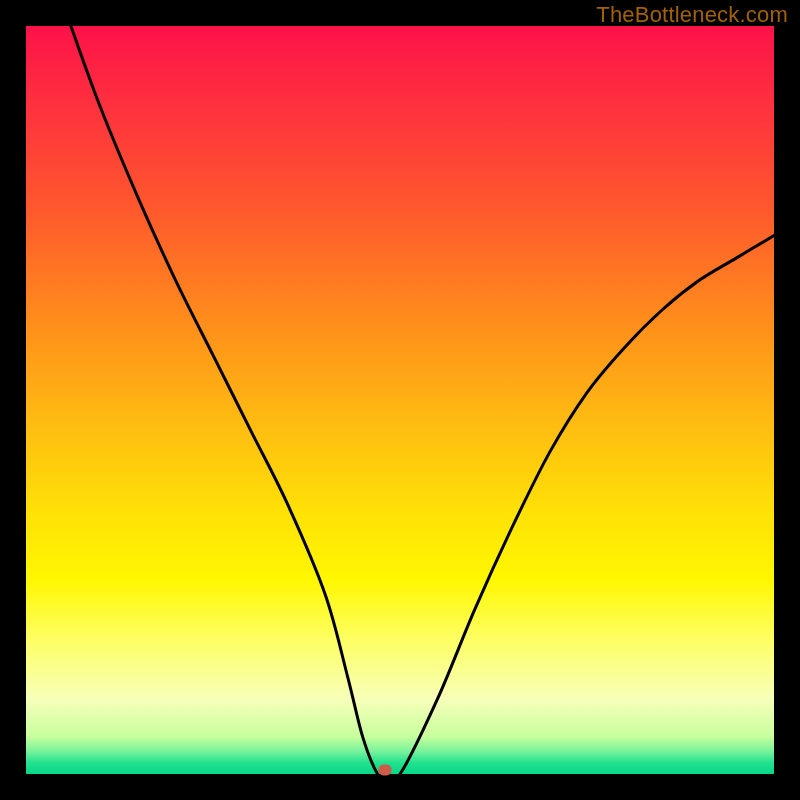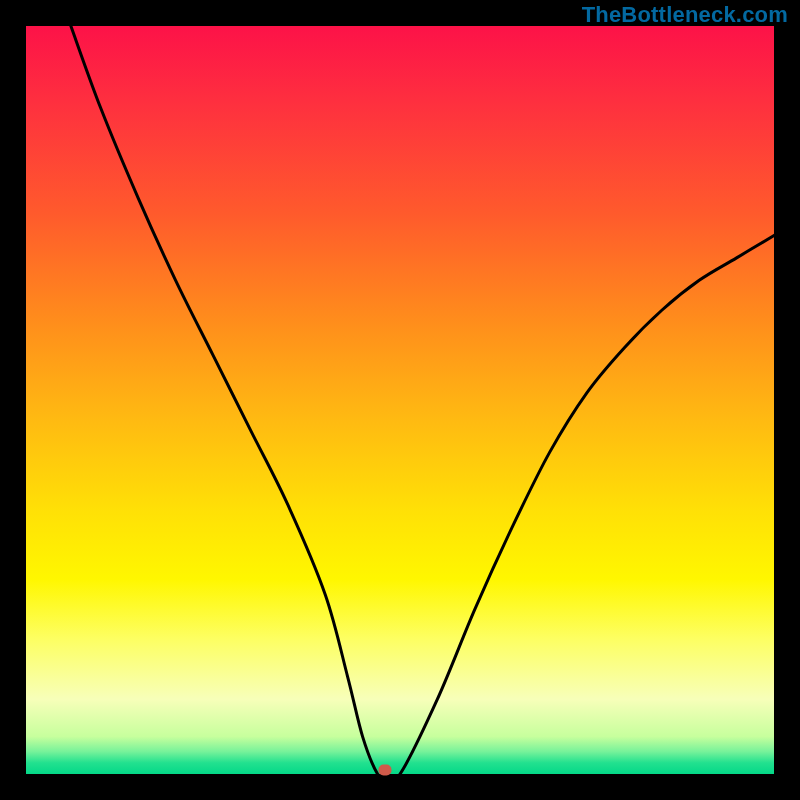--- a/index.html
+++ b/index.html
@@ -14,23 +14,23 @@
   .frame {
     position: relative;
     width: 800px;
     height: 800px;
     background: #000;
   }
   .watermark {
     position: absolute;
     top: 2px;
     right: 12px;
-    color: #0369a1;
+    color: #a16207;
     font-size: 22px;
-    font-weight: 700;
+    font-weight: 400;
     letter-spacing: 0.2px;
     z-index: 20;
     user-select: none;
   }
   .plot-bg {
     position: absolute;
     left: 26px;
     top: 26px;
     width: 748px;
     height: 748px;

